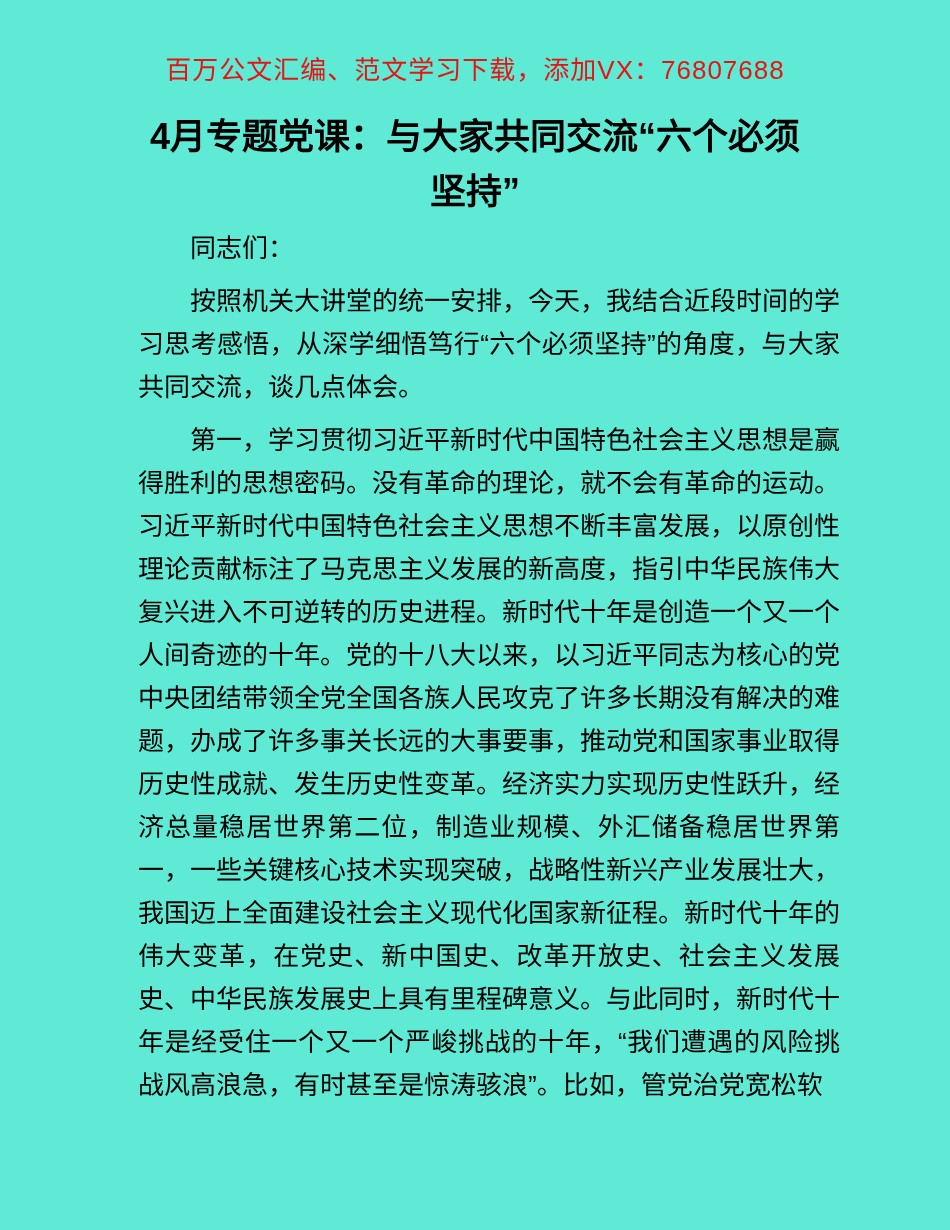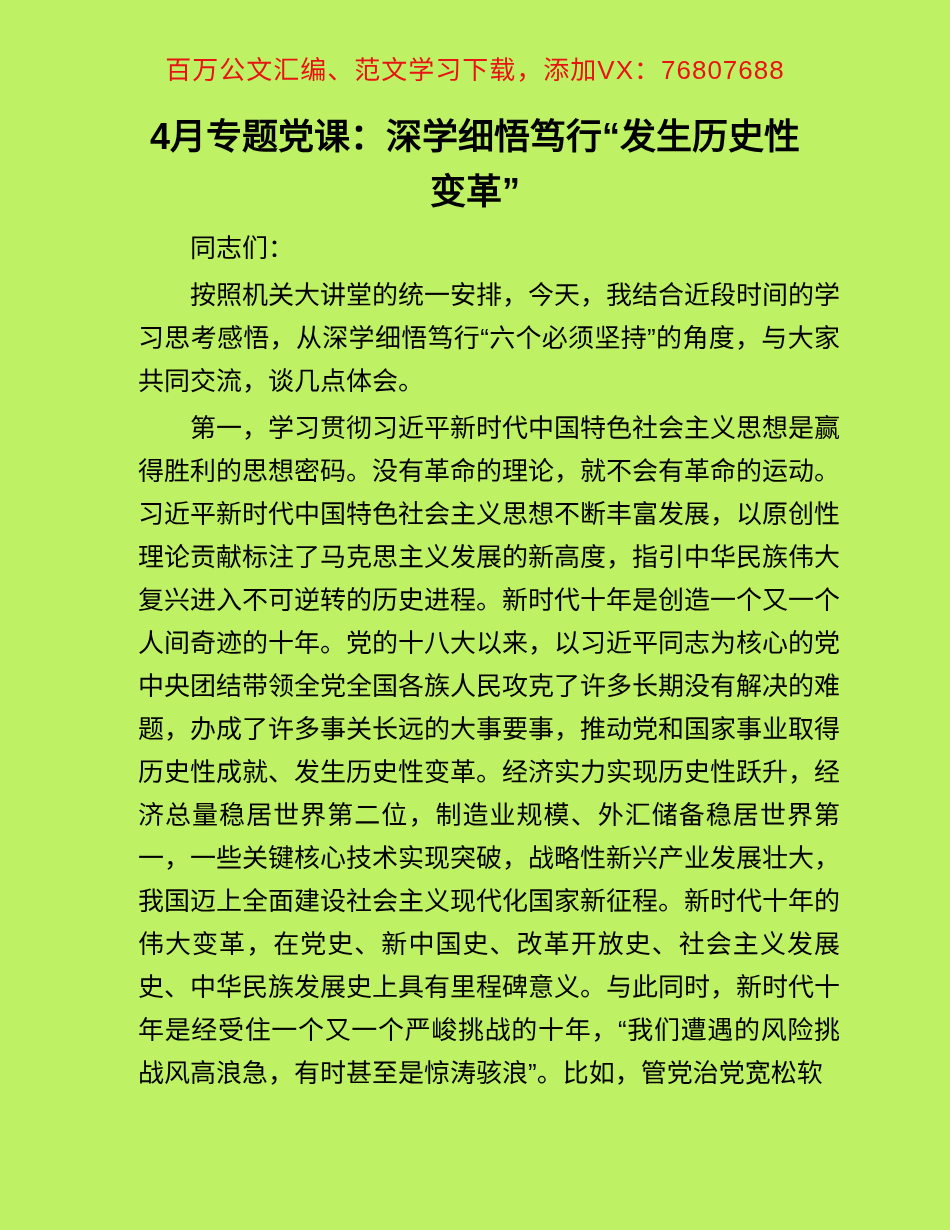--- a/index.html
+++ b/index.html
@@ -33,32 +33,32 @@
   }
   .doc-body {
     width: 702px;
     margin: 6px 0 0 138px;
     font-size: 26px;
     line-height: 43px;
     text-align: justify;
   }
   .doc-body p {
     text-indent: 2em;
-    margin-top: 4px;
+    margin-top: 10px;
   }
   .doc-body p:first-child {
     margin-top: 8px;
   }
 </style>
 </head>
 <body>
 
-<div class="page" style="background: #bef264; color: rgb(0, 0, 0);">
+<div class="page" style="background: #5eead4; color: rgb(0, 0, 0);">
   <div class="notice" style="color: rgb(232, 20, 20);">百万公文汇编、范文学习下载，添加VX：76807688</div>
 
-  <h1 class="doc-title">4月专题党课：深学细悟笃行“发生历史性变革”</h1>
+  <h1 class="doc-title">4月专题党课：与大家共同交流“六个必须坚持”</h1>
 
   <div class="doc-body">
       <p>同志们：</p>
       <p>按照机关大讲堂的统一安排，今天，我结合近段时间的学习思考感悟，从深学细悟笃行“六个必须坚持”的角度，与大家共同交流，谈几点体会。</p>
       <p>第一，学习贯彻习近平新时代中国特色社会主义思想是赢得胜利的思想密码。没有革命的理论，就不会有革命的运动。习近平新时代中国特色社会主义思想不断丰富发展，以原创性理论贡献标注了马克思主义发展的新高度，指引中华民族伟大复兴进入不可逆转的历史进程。新时代十年是创造一个又一个人间奇迹的十年。党的十八大以来，以习近平同志为核心的党中央团结带领全党全国各族人民攻克了许多长期没有解决的难题，办成了许多事关长远的大事要事，推动党和国家事业取得历史性成就、发生历史性变革。经济实力实现历史性跃升，经济总量稳居世界第二位，制造业规模、外汇储备稳居世界第一，一些关键核心技术实现突破，战略性新兴产业发展壮大，我国迈上全面建设社会主义现代化国家新征程。新时代十年的伟大变革，在党史、新中国史、改革开放史、社会主义发展史、中华民族发展史上具有里程碑意义。与此同时，新时代十年是经受住一个又一个严峻挑战的十年，“我们遭遇的风险挑战风高浪急，有时甚至是惊涛骇浪”。比如，管党治党宽松软</p>
     </div>
 </div>
 
 </body></html>

